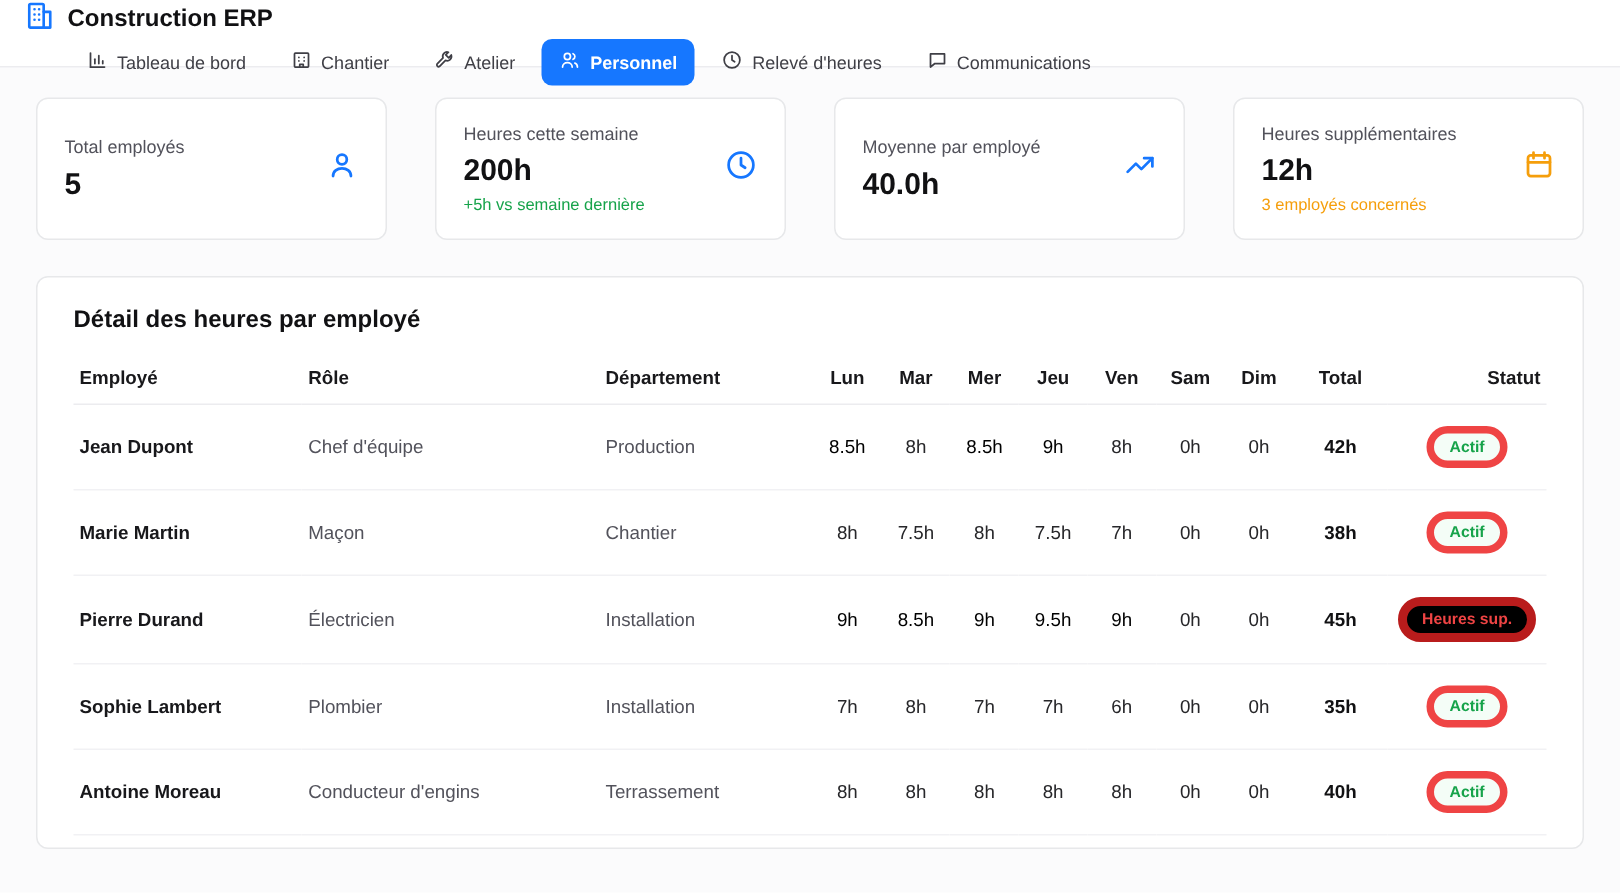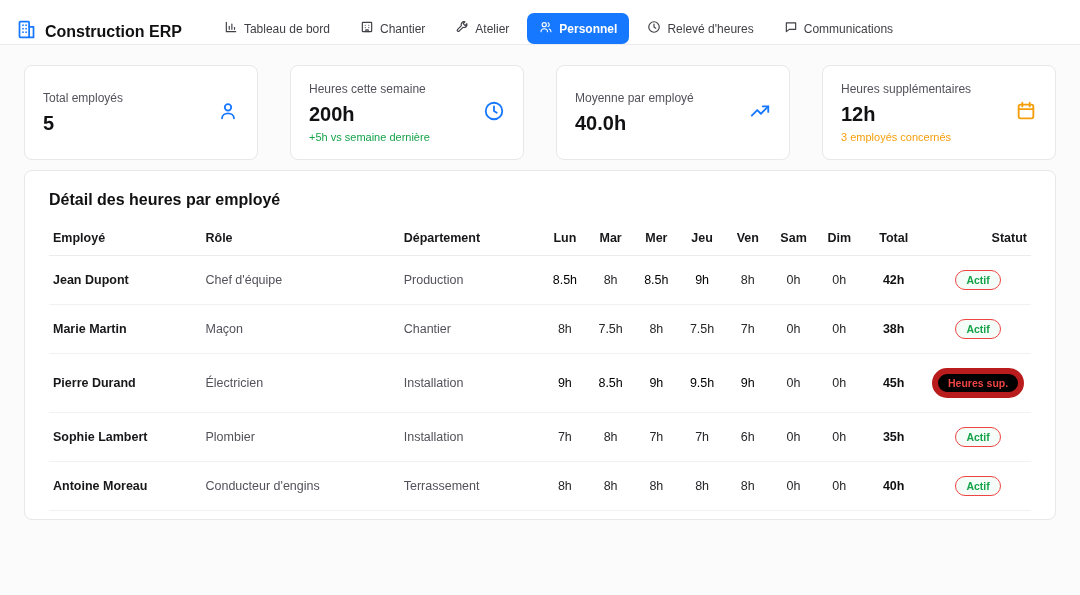--- a/index.html
+++ b/index.html
@@ -8,22 +8,23 @@
     font-family: "Liberation Sans", sans-serif;
     background: #fbfbfc;
     color: #18181b;
   }
   
   .topnav {
     height: 45px;
     background: #ffffff;
     border-bottom: 1px solid #ececef;
     display: flex;
-    align-items: flex-end;
+    align-items: flex-start;
     padding: 0 16px;
+    flex-direction: column;
   }
   .brand { display: flex; align-items: center; gap: 8px; }
   .brand .ic { width: 21px; height: 21px; color: #1677ff; }
   .brand-name { font-size: 16px; font-weight: bold; color: #111113; }
   .nav-items { display: flex; align-items: center; gap: 6px; margin-left: 30px; }
   .nav-item {
     display: flex; align-items: center; gap: 6px;
     font-size: 12px; color: #3f3f46;
     padding: 7px 12px; border-radius: 7px;
     cursor: pointer; background: transparent; border: none;
@@ -48,21 +49,21 @@
   }
   .stat-label { font-size: 12px; color: #52525b; }
   .stat-value { font-size: 20px; font-weight: bold; color: #111113; margin-top: 7px; }
   .stat-note { font-size: 11px; margin-top: 5px; }
   .note-green { color: #16a34a; }
   .note-orange { color: #f59e0b; }
   .stat-icon .ic { width: 22px; height: 22px; color: #1677ff; }
   .stat-icon.orange .ic { color: #f59e0b; }
   
   .table-card {
-    margin-top: 10px;
+    margin-top: 24px;
     background: #ffffff;
     border: 1px solid #e7e8ea;
     border-radius: 8px;
     padding: 20px 24px 8px 24px;
   }
   .table-title { font-size: 16px; font-weight: bold; color: #111113; margin-bottom: 12px; }
   table { width: 100%; border-collapse: collapse; table-layout: fixed; }
   th {
     text-align: left; font-size: 12.5px; font-weight: bold; color: #18181b;
     padding: 10px 4px; border-bottom: 1px solid #ececef;
@@ -79,21 +80,21 @@
   td.c-day { text-align: center; color: #27272a; }
   td.c-day.over { color: #000000; font-weight: normal; }
   td.c-total { text-align: center; font-weight: bold; color: #111113; }
   td.c-status { text-align: center; }
   .pill {
     display: inline-block;
     font-size: 10.5px; font-weight: bold;
     padding: 3px 10px; border-radius: 999px;
     white-space: nowrap;
   }
-  .pill.active { color: #16a34a; border: 1px solid #ef4444; background: #f4fdf7; }
+  .pill.active { color: #16a34a; border: 5px solid #ef4444; background: #f4fdf7; }
   .pill.overtime { color: #ef4444; border: 6px solid #b91c1c; background: #000000; }
 </style>
 </head>
 <body>
 
 <nav class="topnav">
   <div class="brand">
     <span class="ic-wrap">
       <svg class="ic" viewBox="0 0 24 24" fill="none" stroke="currentColor" stroke-width="2" stroke-linecap="round" stroke-linejoin="round">
           <rect x="4" y="3" width="11" height="18" rx="1"></rect>

